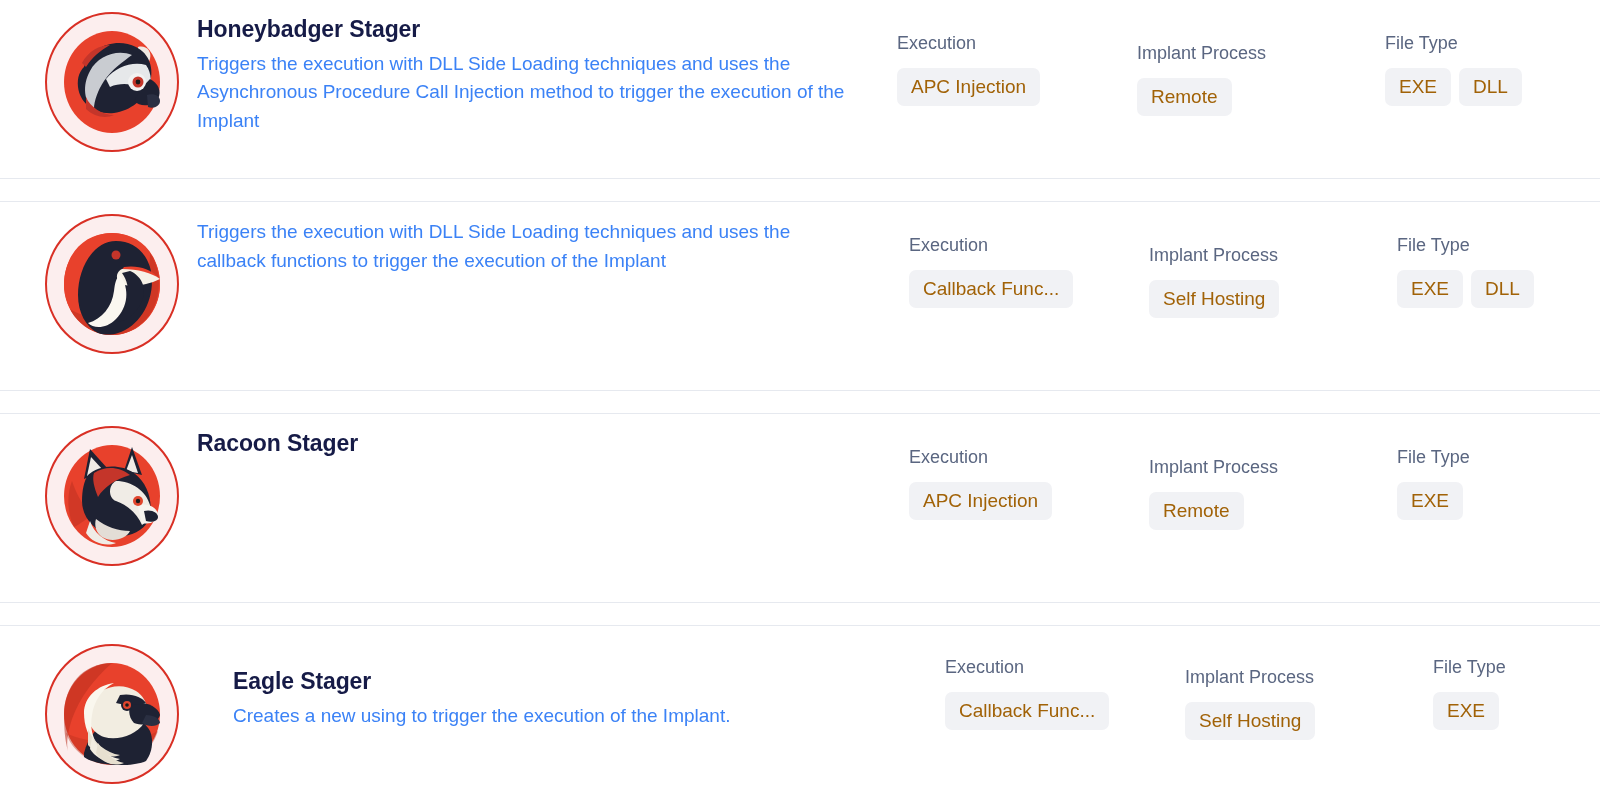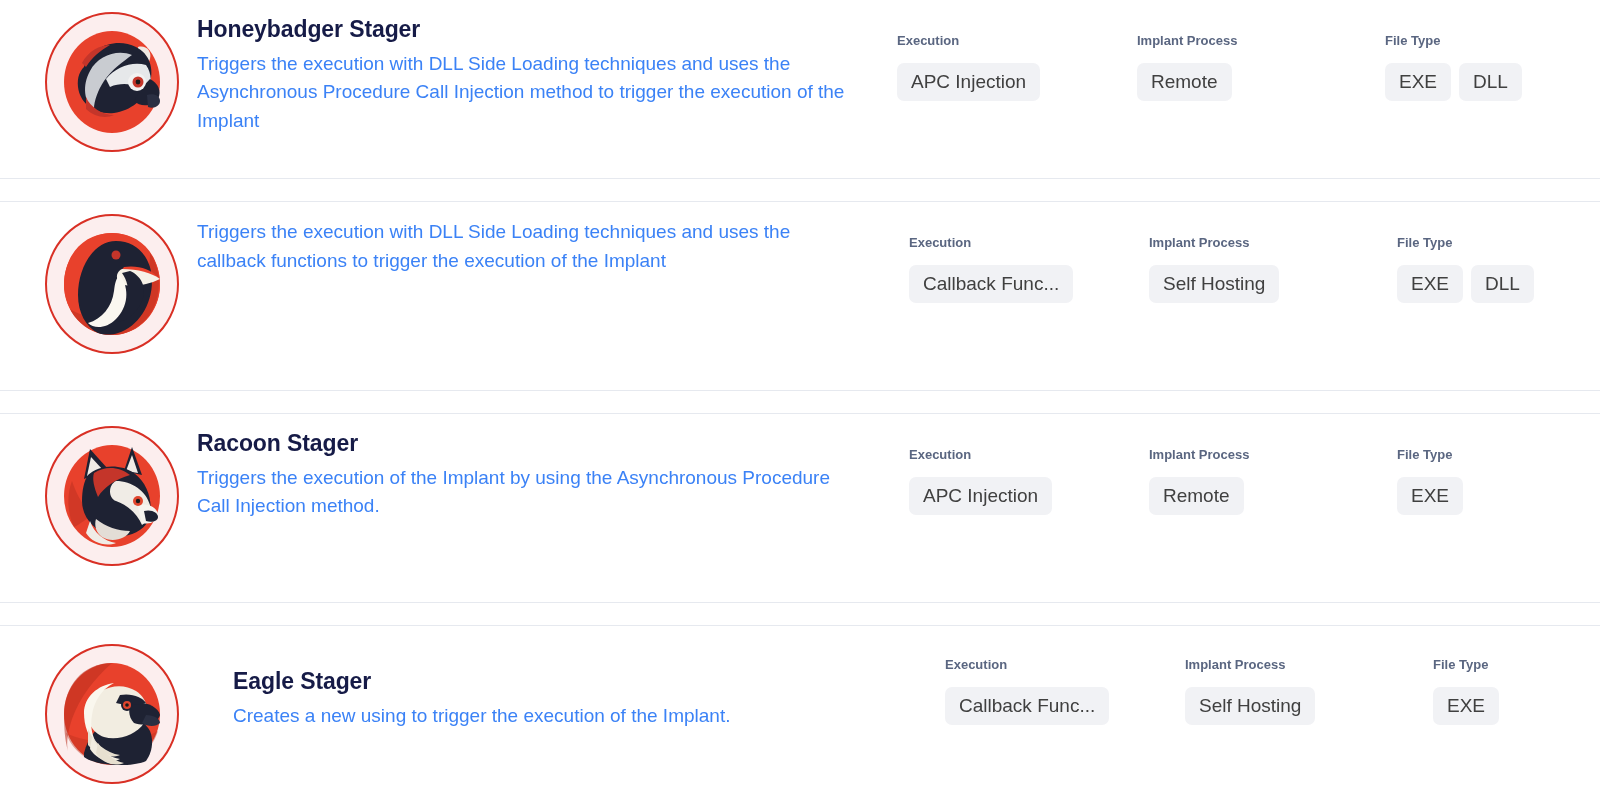--- a/index.html
+++ b/index.html
@@ -86,35 +86,35 @@
   
   .attrs {
     flex: 1 1 auto;
     display: flex;
     align-items: flex-start;
     padding-top: 34px;
     position: relative;
   }
   .attr-col { position: relative; }
   .attr-col.execution        { width: 240px; }
-  .attr-col.implant-process  { width: 240px; }
+  .attr-col.implant-process  { width: 240px; margin-top: 10px; }
   .attr-col.file-type        { width: auto; margin-left: 8px; }
 
   .attr-label {
-    font-size: 13px;
-    font-weight: 700;
+    font-size: 18px;
+    font-weight: 400;
     color: #5a6681;
     line-height: 1;
     margin-bottom: 16px;
     white-space: nowrap;
   }
   .chips { display: flex; gap: 8px; }
   .chip {
     background: #f1f2f5;
-    color: #404040;
+    color: #a16207;
     font-size: 19px;
     font-weight: 400;
     border-radius: 7px;
     padding: 9px 14px 10px 14px;
     line-height: 1;
     white-space: nowrap;
     display: inline-block;
   }
 
   
@@ -245,21 +245,20 @@
             <circle cx="84" cy="66" r="2.2" fill="#1a1a1a"></circle>
             <path d="M42 84 C52 92 64 96 76 96 C72 104 58 108 48 102 C42 98 40 90 42 84 Z" fill="#e3ddd6"></path>
             <path d="M36 86 C40 98 50 106 62 108 C52 112 38 108 32 98 Z" fill="#f0ece6"></path>
           </g>
         </svg>
       </div>
     </div>
 
     <div class="stager-text">
       <div class="stager-title">Racoon Stager</div>
-      <div class="stager-desc">Triggers the execution of the Implant by using the Asynchronous Procedure Call Injection method.</div>
     </div>
 
     <div class="attrs shift">
       <div class="attr-col execution">
         <div class="attr-label">Execution</div>
         <div class="chips">
           <span class="chip">APC Injection</span>
         </div>
       </div>
       <div class="attr-col implant-process">

